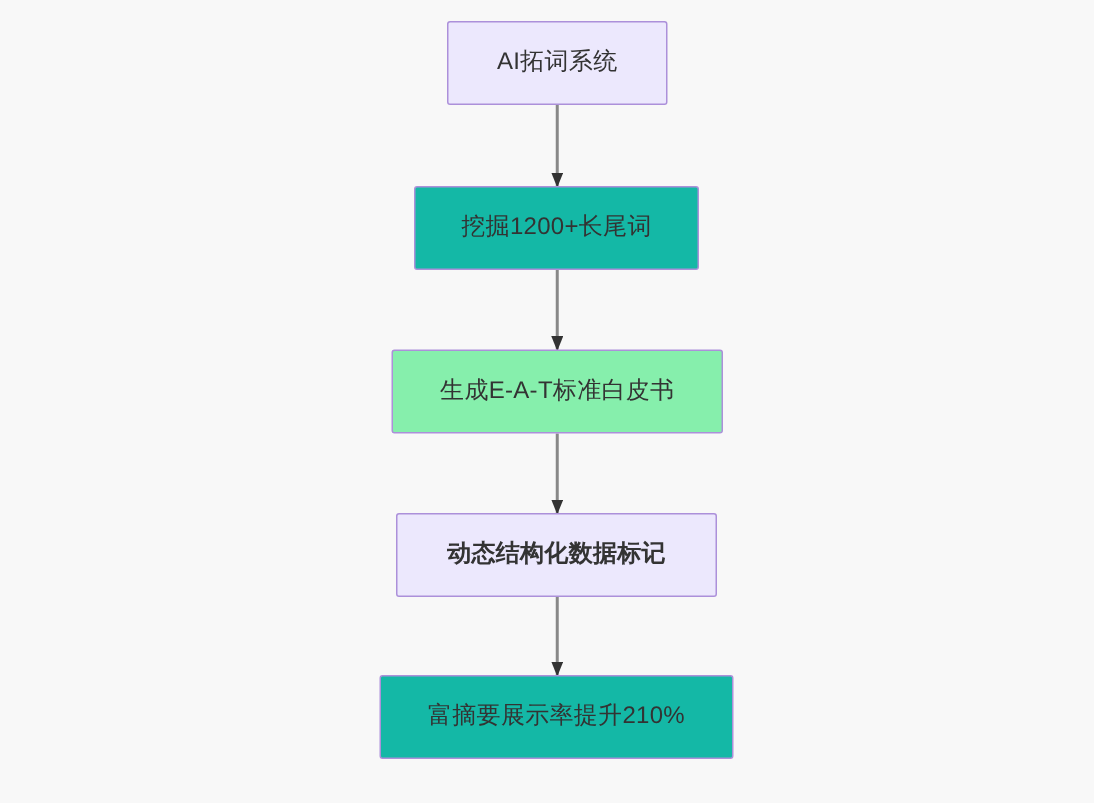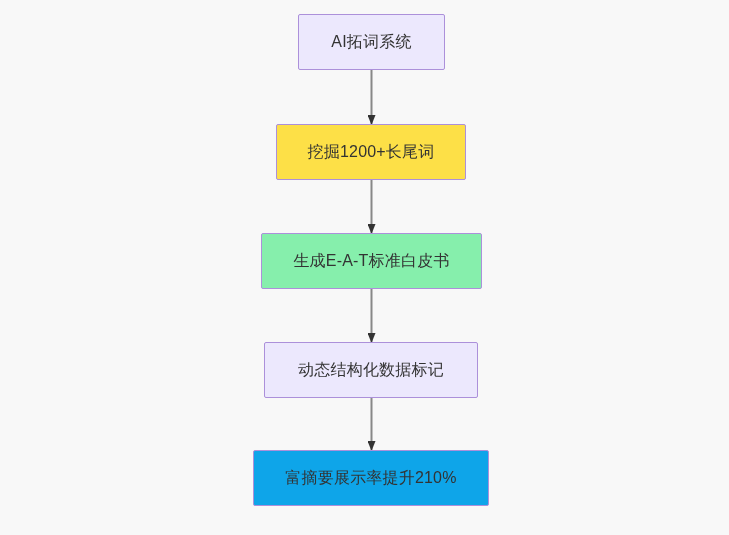--- a/index.html
+++ b/index.html
@@ -68,26 +68,26 @@
         </g>
         <g>
           <line x1="371.5" y1="398" x2="371.5" y2="450" stroke="#888888" stroke-width="2" marker-end="url(#arrowhead)"></line>
         </g>
       </g>
   </svg>
   <div id="node-group">
       <div class="node" style="left: 298px; top: 14px; width: 147px; height: 56px; background: rgb(236, 232, 253); border-color: rgb(172, 144, 218); color: rgb(51, 51, 51);">
         <span class="node-label">AI拓词系统</span>
       </div>
-      <div class="node" style="left: 276px; top: 124px; width: 190px; height: 56px; background: #fde047; border-color: rgb(172, 144, 218); color: rgb(51, 51, 51);">
+      <div class="node" style="left: 276px; top: 124px; width: 190px; height: 56px; background: #14b8a6; border-color: rgb(172, 144, 218); color: rgb(51, 51, 51);">
         <span class="node-label">挖掘1200+长尾词</span>
       </div>
       <div class="node" style="left: 261px; top: 233px; width: 221px; height: 56px; background: #86efac; border-color: rgb(172, 144, 218); color: rgb(51, 51, 51);">
         <span class="node-label">生成E-A-T标准白皮书</span>
       </div>
-      <div class="node" style="left: 264px; top: 342px; width: 214px; height: 56px; background: rgb(236, 232, 253); border-color: rgb(172, 144, 218); color: rgb(51, 51, 51);">
+      <div class="node" style="left: 264px; top: 342px; width: 214px; height: 56px; background: rgb(236, 232, 253); border-color: rgb(172, 144, 218); color: rgb(51, 51, 51); font-weight: bold;">
         <span class="node-label">动态结构化数据标记</span>
       </div>
-      <div class="node" style="left: 253px; top: 450px; width: 236px; height: 56px; background: #0ea5e9; border-color: rgb(172, 144, 218); color: rgb(51, 51, 51);">
+      <div class="node" style="left: 253px; top: 450px; width: 236px; height: 56px; background: #14b8a6; border-color: rgb(172, 144, 218); color: rgb(51, 51, 51);">
         <span class="node-label">富摘要展示率提升210%</span>
       </div>
     </div>
 </div>
 
 </body></html>

